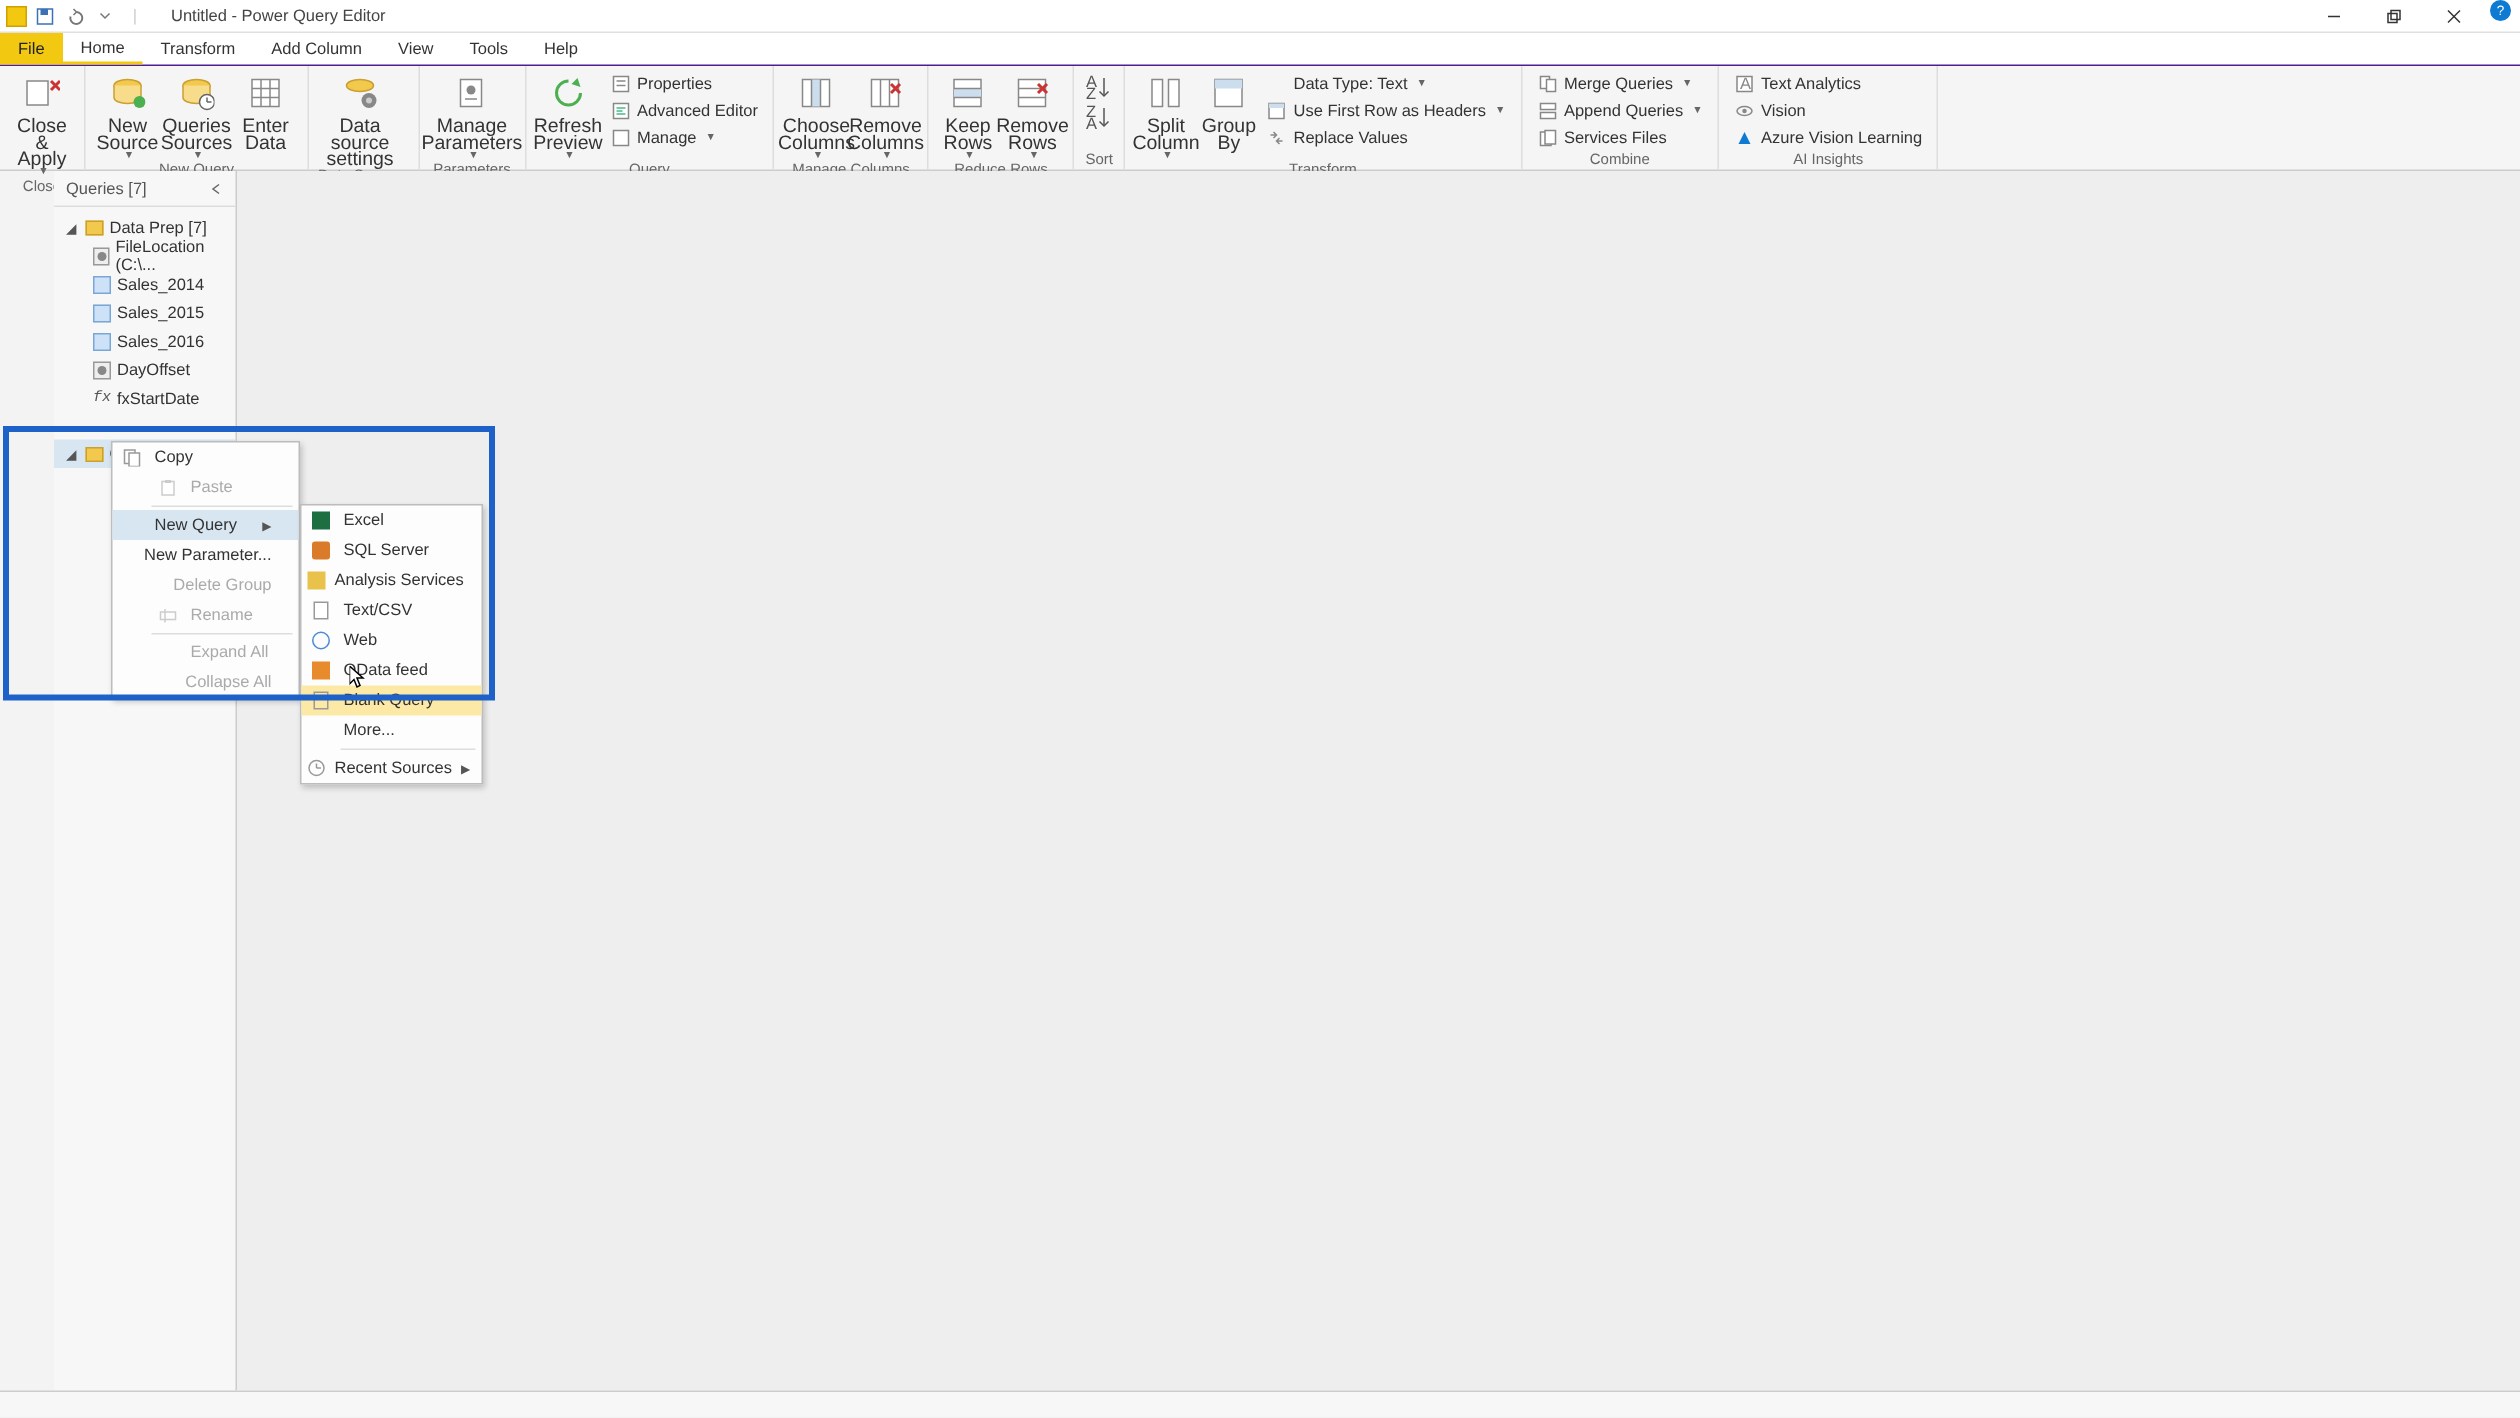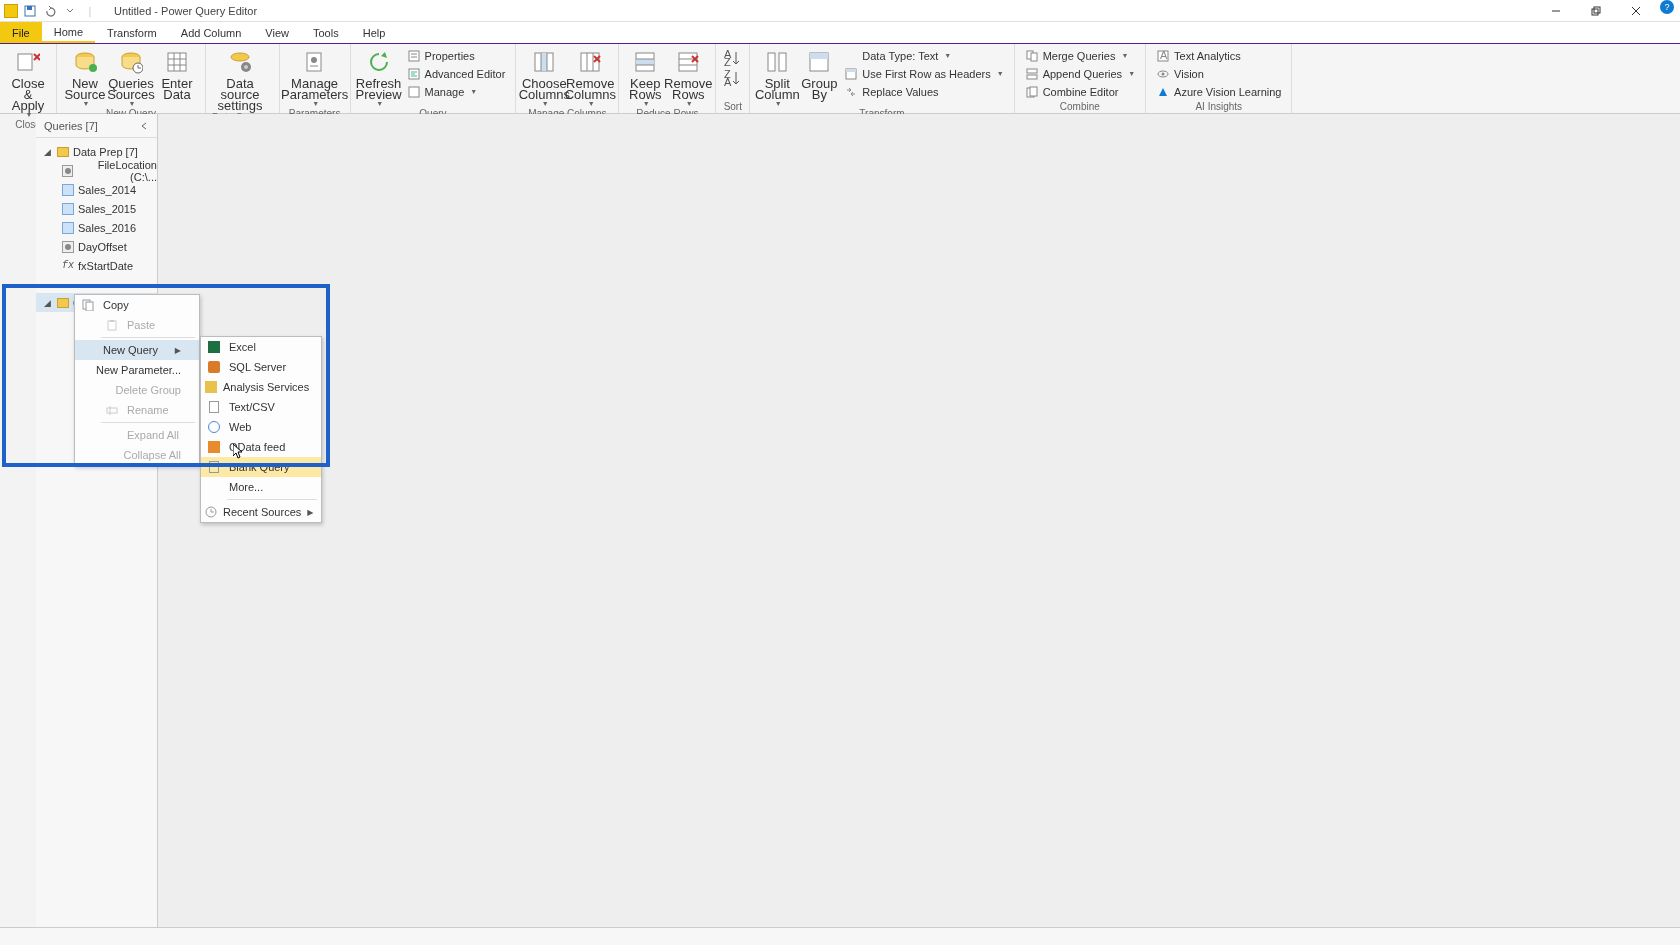--- a/index.html
+++ b/index.html
@@ -33,21 +33,21 @@
 .rbtn-sm { display: flex; align-items: center; gap: 4px; height: 17px; padding: 0 4px; color: #333; font-size: 10px; white-space: nowrap; }
 .rbtn-sm .sico { width: 14px; height: 14px; display: inline-flex; align-items: center; justify-content: center; }
 .dd-arrow { font-size: 7px; color: #666; margin-left: 2px; }
 
 
 .workspace { position: absolute; top: 114px; left: 0; right: 0; bottom: 18px; display: flex; padding-left: 36px; }
 .queries-pane { width: 122px; background: #f7f7f7; border-right: 1px solid #ccc; }
 .queries-header { height: 24px; display: flex; align-items: center; padding: 0 8px; color: #555; border-bottom: 1px solid #ddd; justify-content: space-between; }
 .tree { padding: 4px 0; }
 .tree-row { display: flex; align-items: center; height: 19px; padding-left: 8px; gap: 4px; color: #333; }
-.tree-row.indent { padding-left: 26px; text-align: right; }
+.tree-row.indent { padding-left: 26px; }
 .tree-toggle { width: 9px; color: #555; font-size: 9px; }
 .folder-ic { width: 12px; height: 10px; background: #f2c94c; border: 1px solid #caa030; }
 .query-ic { width: 12px; height: 12px; border: 1px solid #7aa7d8; background: #cde2f7; }
 .param-ic { width: 12px; height: 12px; border: 1px solid #999; background: #eee; position: relative; }
 .param-ic::after { content: ""; position: absolute; top: 2px; left: 2px; width: 6px; height: 6px; background: #888; border-radius: 50%; }
 .fx-ic { font-size: 10px; font-style: italic; color: #555; width: 12px; font-family: Liberation Mono, monospace; }
 .tree-row.otherq { background: #d8e6f2; }
 .highlight-box { position: absolute; border: 4px solid #1e62c9; pointer-events: none; z-index: 50; }
 .canvas { flex: 1; background: #eeeeee; }
 
@@ -446,21 +446,21 @@
             <span>Append Queries</span>
             <span class="dd-arrow">▼</span>
           </div>
         <div class="rbtn-sm">
             <span class="sico">
               <svg width="12" height="12">
                 <rect x="1" y="2" width="7" height="9" fill="#fff" stroke="#888"></rect>
                 <rect x="4" y="1" width="7" height="9" fill="#fff" stroke="#888"></rect>
               </svg>
             </span>
-            <span>Combine Editor</span>
+            <span>Services Files</span>
           </div>
       </div>
     </div>
     <div class="ribbon-group-label">Combine</div>
   </div>
 
   <div class="ribbon-group">
     <div class="ribbon-group-body">
       <div class="rbtn-sm-col">
         <div class="rbtn-sm">

